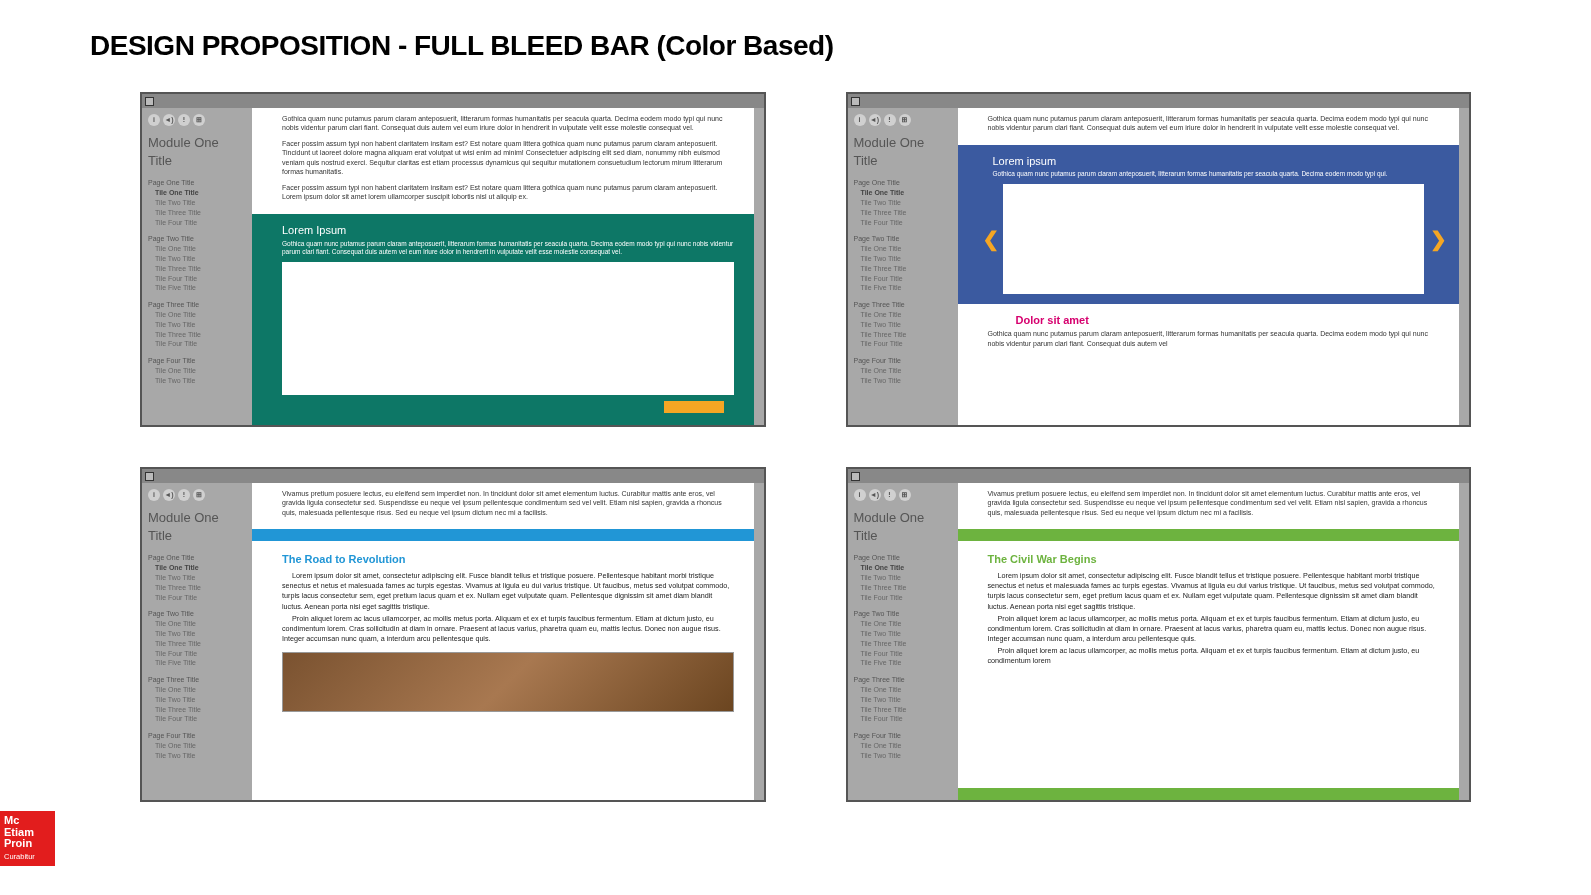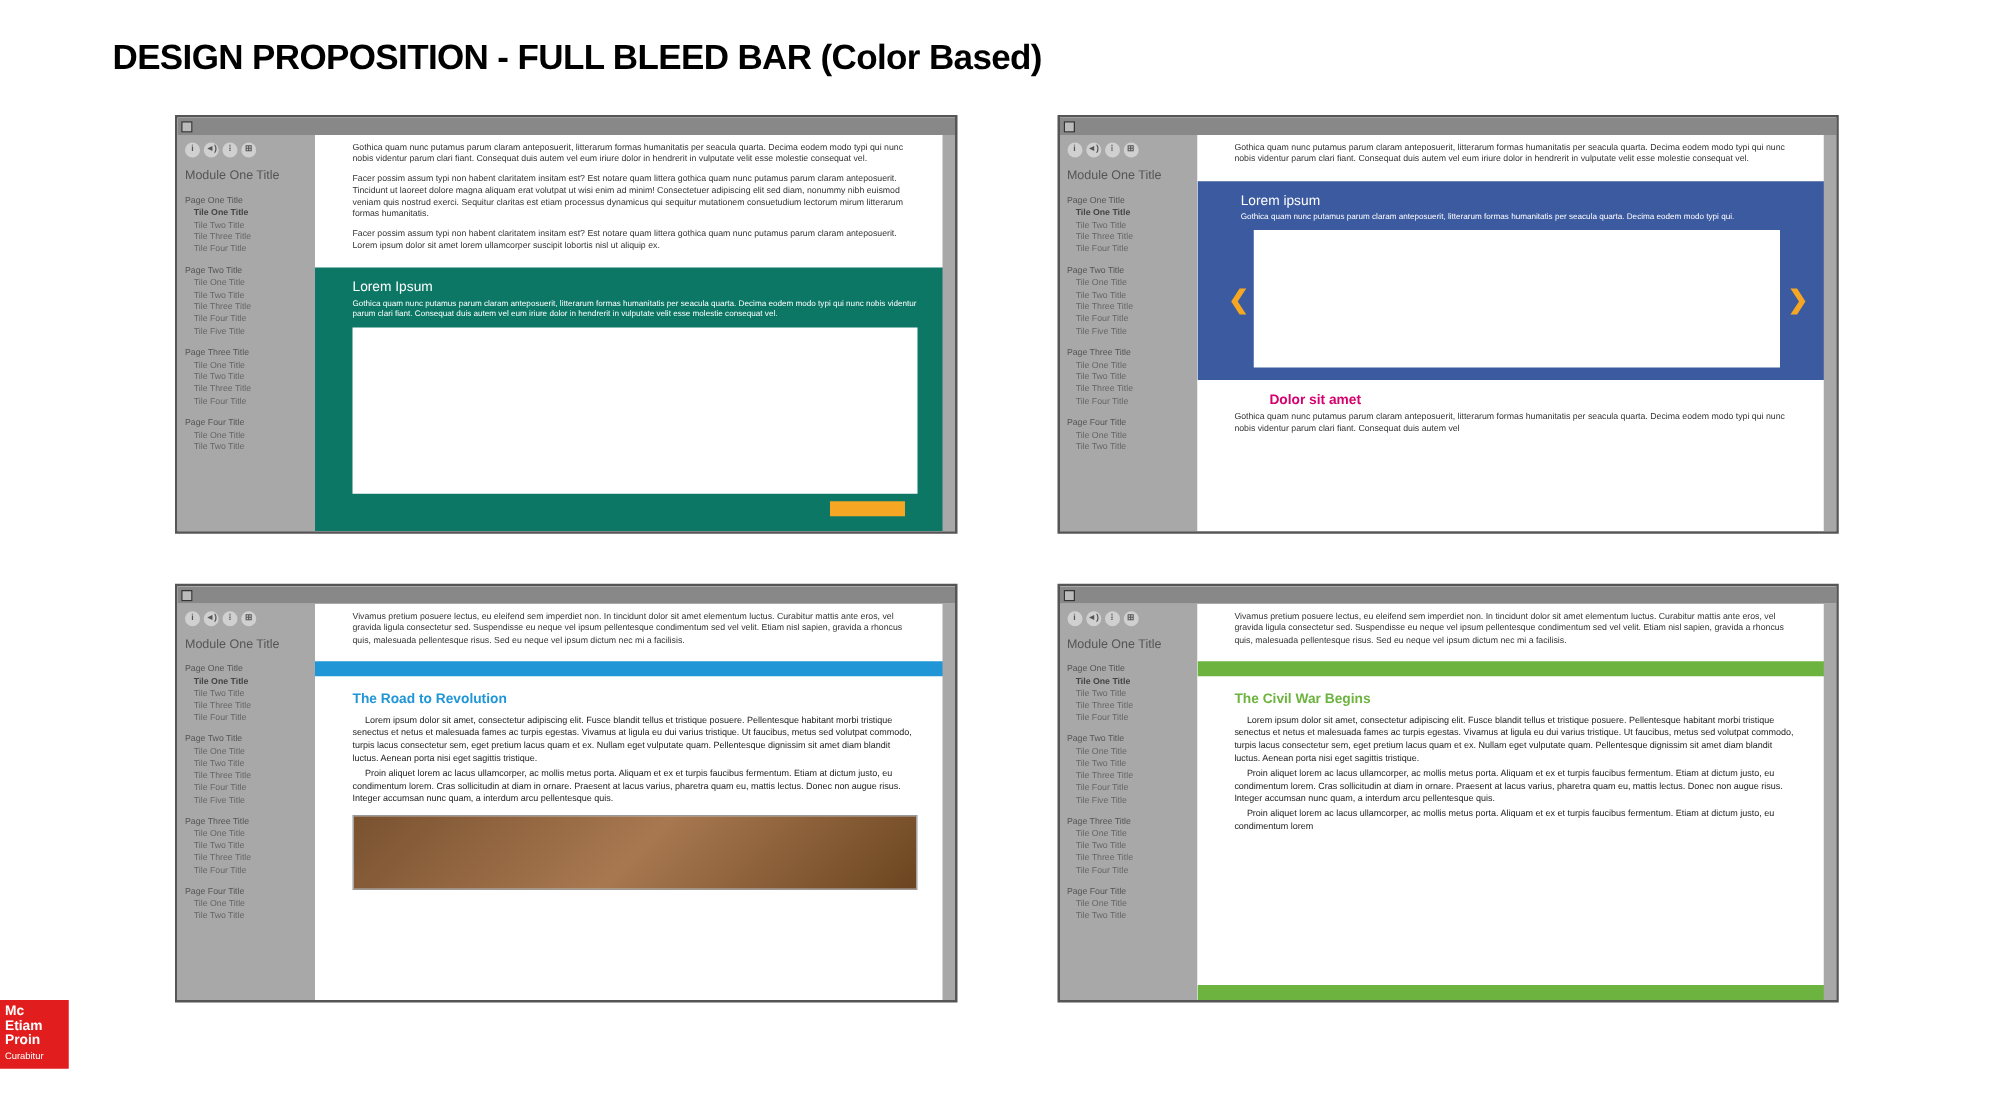--- a/index.html
+++ b/index.html
@@ -6,21 +6,21 @@
   body { font-family: Arial, sans-serif; background: #fff; width: 1591px; height: 895px; position: relative; }
   .page-title { font-size: 28px; font-weight: 900; padding: 30px 0 30px 90px; letter-spacing: -0.5px; }
   .grid { display: grid; grid-template-columns: 1fr 1fr; grid-template-rows: 1fr 1fr; gap: 40px 80px; padding: 0 120px 40px 140px; height: 750px; }
   .mock { border: 2px solid #555; background: #fff; display: flex; flex-direction: column; overflow: hidden; }
   .titlebar { height: 14px; background: #888; display: flex; align-items: center; padding-left: 3px; }
   .titlebar .sq { width: 9px; height: 9px; border: 1px solid #333; background: #bbb; }
   .body { flex: 1; display: flex; overflow: hidden; }
   .sidebar { width: 110px; background: #a8a8a8; color: #595959; font-size: 7px; padding: 6px 6px; flex-shrink: 0; line-height: 1.4; }
   .toolbar { display: flex; gap: 3px; margin-bottom: 8px; }
   .tbtn { width: 12px; height: 12px; border-radius: 50%; background: #d0d0d0; display: flex; align-items: center; justify-content: center; font-size: 7px; color: #555; font-weight: bold; }
-  .module-title { font-size: 10px; color: #555; margin-bottom: 8px; }
+  .module-title { font-size: 13px; color: #555; margin-bottom: 8px; }
   .nav-group { margin-bottom: 7px; }
   .nav-page { font-size: 7px; color: #555; }
   .nav-item { font-size: 7px; color: #666; padding-left: 7px; }
   .nav-item.active { font-weight: bold; color: #444; }
   .content { flex: 1; background: #fff; font-size: 7.5px; color: #333; position: relative; display: flex; flex-direction: column; overflow: hidden; }
   .content-pad { padding: 6px 30px; }
   .intro-para { font-size: 7px; line-height: 1.35; margin-bottom: 6px; color: #333; }
   .content .vscroll { position: absolute; right: 0; top: 0; bottom: 0; width: 10px; background: #a8a8a8; }
 
   
@@ -45,21 +45,21 @@
   .bar-blue { background: #2196d6; }
   .bar-green { background: #6db33f; }
   .section-h { font-size: 11px; font-weight: bold; margin-bottom: 6px; }
   .h-blue { color: #2196d6; }
   .h-green { color: #6db33f; }
   .body-text { font-size: 7.2px; line-height: 1.4; color: #222; }
   .body-text p { text-indent: 10px; margin-bottom: 2px; }
   .body-text p:first-child { text-indent: 10px; }
   .img-placeholder { background: linear-gradient(135deg, #7a5230, #a87850, #6b4520); height: 60px; margin-top: 8px; border: 1px solid #999; }
 
-  .logo { position: absolute; left: 0; bottom: 40px; width: 55px; height: 55px; background: #e21d1d; color: #fff; font-size: 11px; font-weight: bold; line-height: 1.05; padding: 4px; }
+  .logo { position: absolute; left: 0; bottom: 29px; width: 55px; height: 55px; background: #e21d1d; color: #fff; font-size: 11px; font-weight: bold; line-height: 1.05; padding: 4px; }
 </style>
 </head>
 <body>
 
 <div class="page-title">DESIGN PROPOSITION - FULL BLEED BAR (Color Based)</div>
 
 <div class="grid">
 
 <div class="mock">
   <div class="titlebar">

